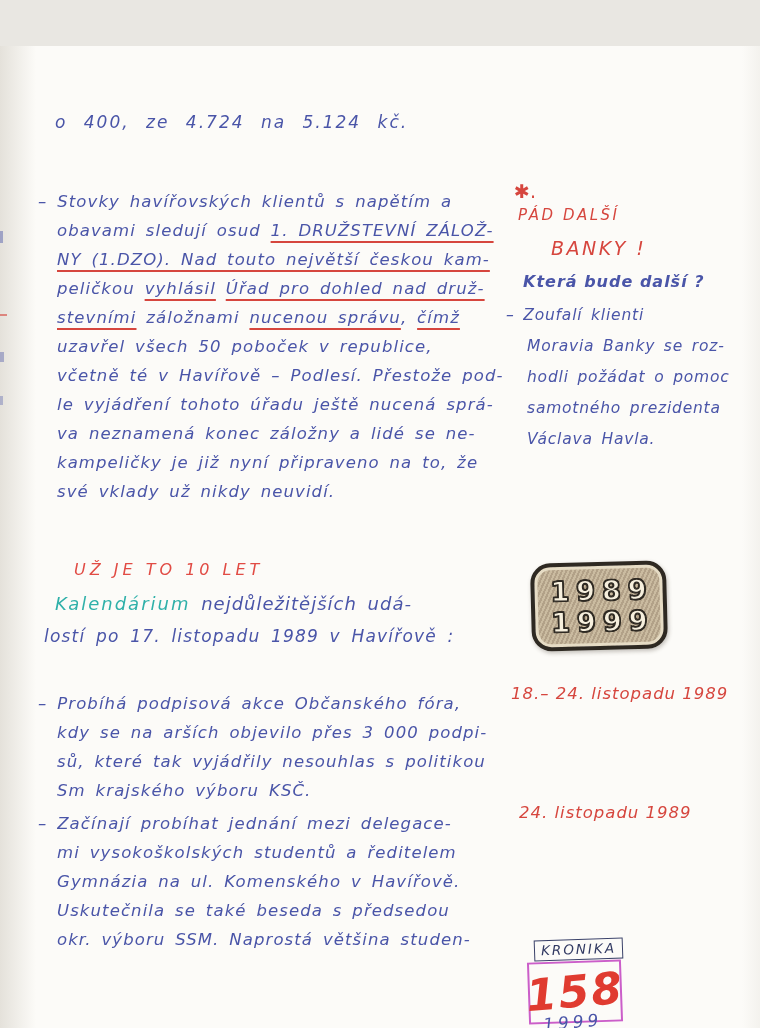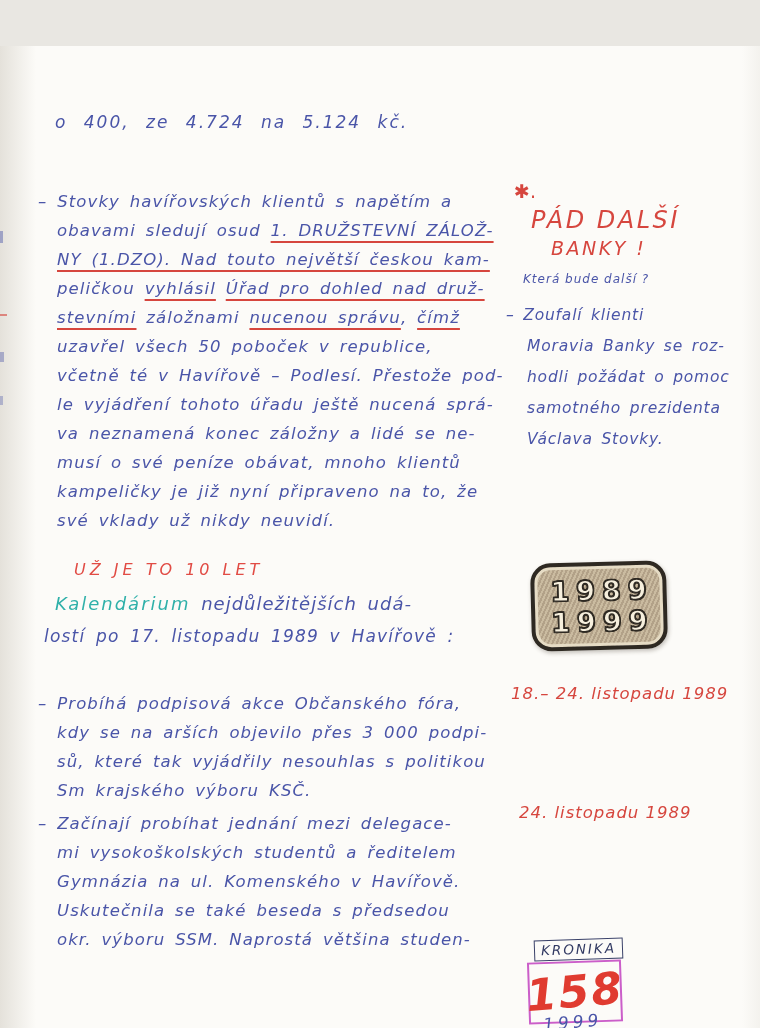--- a/index.html
+++ b/index.html
@@ -14,23 +14,23 @@
     font-style:italic;
     margin-top:46px;
   }
   .hw{color:#4a55a8;}
   .line{font-size:16.5px;letter-spacing:1.1px;word-spacing:3.5px;line-height:29px;white-space:nowrap;}
   .u{text-decoration:underline;text-decoration-color:#d6463e;text-decoration-thickness:2px;text-underline-offset:5px;}
   .top-line{position:absolute;left:55px;top:66px;font-size:17px;letter-spacing:2px;word-spacing:9px;white-space:nowrap;}
   .para{position:absolute;left:57px;top:141px;}
   .para .line:first-child{text-indent:-19px;font-style:italic;}
   .side-star{position:absolute;left:514px;top:134px;color:#d6463e;font-size:19px;font-style:normal;}
-  .side-title1{position:absolute;left:531px;top:160px;color:#d6463e;font-size:24px;letter-spacing:2.5px;white-space:nowrap;font-style:italic;}
+  .side-title1{position:absolute;left:518px;top:160px;color:#d6463e;font-size:15px;letter-spacing:2.5px;white-space:nowrap;font-style:italic;}
   .side-title2{position:absolute;left:551px;top:191px;color:#d6463e;font-size:19px;letter-spacing:2.5px;white-space:nowrap;}
-  .side-sub{position:absolute;left:523px;top:226px;font-size:12px;letter-spacing:1px;white-space:nowrap;}
+  .side-sub{position:absolute;left:523px;top:226px;font-size:16px;letter-spacing:1px;white-space:nowrap;font-weight:bold;}
   .side-note{position:absolute;left:506px;top:254px;}
   .side-note .line{font-size:15.5px;line-height:31px;letter-spacing:.8px;word-spacing:3px;}
   .side-note .line:not(:first-child){padding-left:21px;}
   .stamp{
     position:absolute;left:531px;top:516px;width:128px;height:80px;
     border:4px solid #2e2922;border-radius:20px;
     background:repeating-linear-gradient(115deg,#cabb A0 0,#cabba0 2px,#b2a188 2px,#b2a188 4px);
     background:repeating-linear-gradient(115deg,#cabba0 0 2px,#b2a188 2px 4px);
     box-shadow:inset 0 0 0 3px #e6dcc5, 1px 2px 4px rgba(60,50,35,.30);
     transform:rotate(-1.5deg);
@@ -82,35 +82,34 @@
   <div class="para hw">
     <div class="line"><span>– Stovky havířovských klientů s napětím a</span></div>
     <div class="line"><span>obavami sledují osud </span><span class="u">1. DRUŽSTEVNÍ ZÁLOŽ-</span></div>
     <div class="line"><span class="u">NY (1.DZO). </span><span class="u">Nad touto největší českou kam-</span></div>
     <div class="line"><span>peličkou </span><span class="u">vyhlásil</span><span> </span><span class="u">Úřad pro dohled nad druž-</span></div>
     <div class="line"><span class="u">stevními</span><span> záložnami </span><span class="u">nucenou správu</span><span>, </span><span class="u">čímž</span></div>
     <div class="line"><span>uzavřel všech 50 poboček v republice,</span></div>
     <div class="line"><span>včetně té v Havířově – Podlesí. Přestože pod-</span></div>
     <div class="line"><span>le vyjádření tohoto úřadu ještě nucená sprá-</span></div>
     <div class="line"><span>va neznamená konec záložny a lidé se ne-</span></div>
-    <div class="line"><span>musí o své peníze obávat, mnoho klientů</span></div>
     <div class="line"><span>kampeličky je již nyní připraveno na to, že</span></div>
     <div class="line"><span>své vklady už nikdy neuvidí.</span></div>
   </div>
 
   <div class="side-star">✱.</div>
   <div class="side-title1">PÁD DALŠÍ</div>
   <div class="side-title2">BANKY !</div>
   <div class="side-sub hw">Která bude další ?</div>
   <div class="side-note hw">
     <div class="line">– Zoufalí klienti</div>
     <div class="line">Moravia Banky se roz-</div>
     <div class="line">hodli požádat o pomoc</div>
     <div class="line">samotného prezidenta</div>
-    <div class="line">Václava Stovky.</div>
+    <div class="line">Václava Havla.</div>
   </div>
 
   <div class="stamp">
     <div class="stamp-num">1989</div>
     <div class="stamp-num">1999</div>
   </div>
 
   <div class="sec-title">UŽ JE TO 10 LET</div>
   <div class="lead1"><span class="lead-word">Kalendárium</span><span class="lead-rest"> nejdůležitějších udá-</span></div>
   <div class="lead2 hw">lostí po 17. listopadu 1989 v Havířově :</div>

